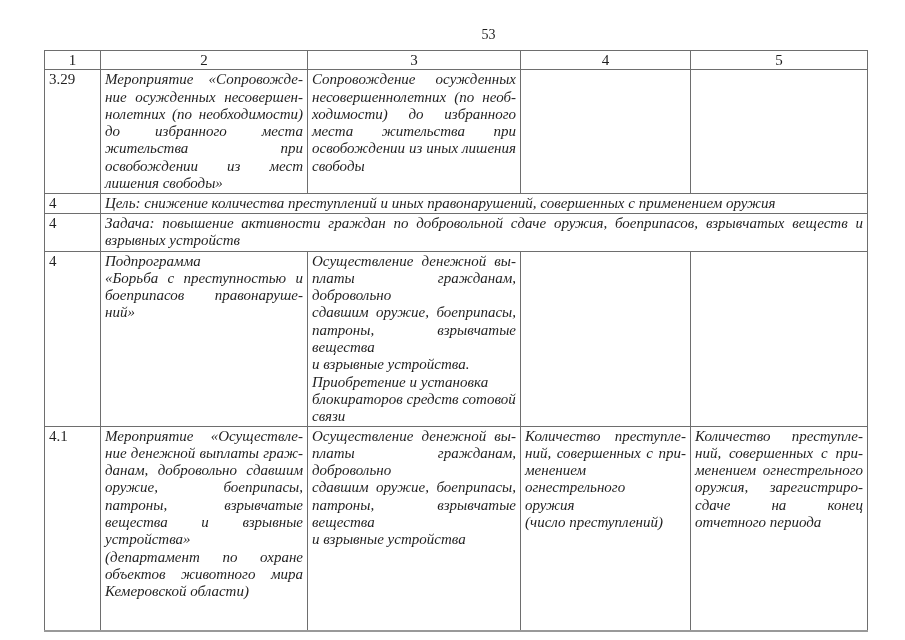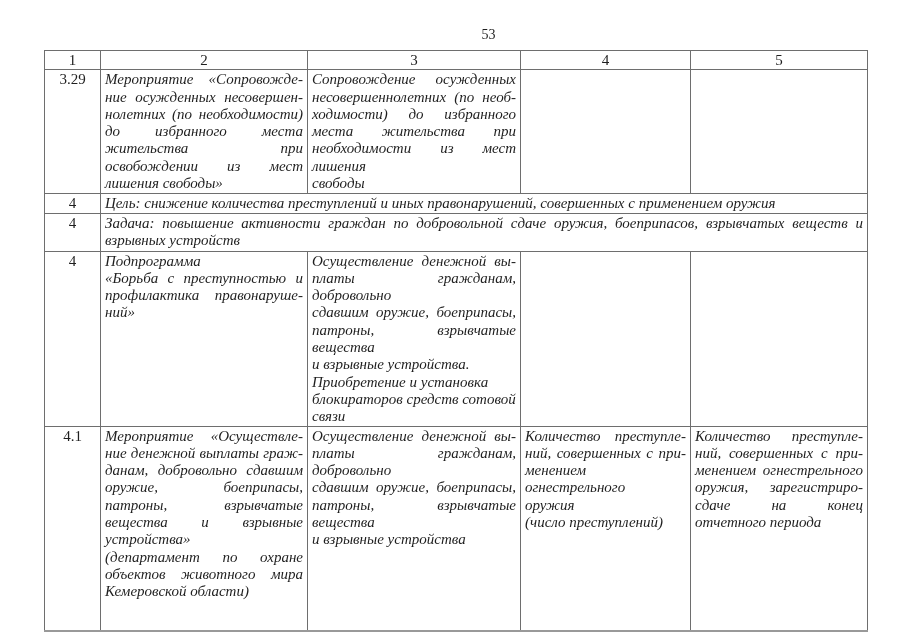--- a/index.html
+++ b/index.html
@@ -47,21 +47,21 @@
   tr.r1   { height: 18px; }
   tr.r2   { height: 38px; }
   tr.r3   { height: 138px; }
   tr.r4   { height: 205px; margin-top: 24px; }
   td.hcell {
     text-align: center;
     padding: 0;
     line-height: 17px;
   }
   td.num {
-    text-align: center;
+    text-align: left;
     padding-left: 1px;
     padding-right: 1px;
   }
   .para { margin: 0; font-style: italic; }
   .ln { text-align: left; }
   .ln.st {
     text-align: justify;
     text-align-last: justify;
   }
 </style>
@@ -99,21 +99,21 @@
             <div class="ln st">освобождении из мест</div>
             <div class="ln">лишения свободы»</div>
           </div>
         </td>
       <td>
           <div class="para">
             <div class="ln st">Сопровождение осужденных</div>
             <div class="ln st">несовершеннолетних (по необ-</div>
             <div class="ln st">ходимости) до избранного</div>
             <div class="ln st">места жительства при</div>
-            <div class="ln st">необходимости из мест лишения</div>
+            <div class="ln st">освобождении из иных лишения</div>
             <div class="ln">свободы</div>
           </div>
         </td>
       <td></td>
       <td></td>
     </tr>
 
     <tr class="r1">
       <td class="num">4</td>
       <td colspan="4">
@@ -132,21 +132,21 @@
           </div>
         </td>
     </tr>
 
     <tr class="r3">
       <td class="num">4</td>
       <td>
           <div class="para">
             <div class="ln st">Подпрограмма</div>
             <div class="ln st">«Борьба с преступностью и</div>
-            <div class="ln st">профилактика правонаруше-</div>
+            <div class="ln st">боеприпасов правонаруше-</div>
             <div class="ln">ний»</div>
           </div>
         </td>
       <td>
           <div class="para">
             <div class="ln st">Осуществление денежной вы-</div>
             <div class="ln st">платы гражданам, добровольно</div>
             <div class="ln st">сдавшим оружие, боеприпасы,</div>
             <div class="ln st">патроны, взрывчатые вещества</div>
             <div class="ln">и взрывные устройства.</div>

